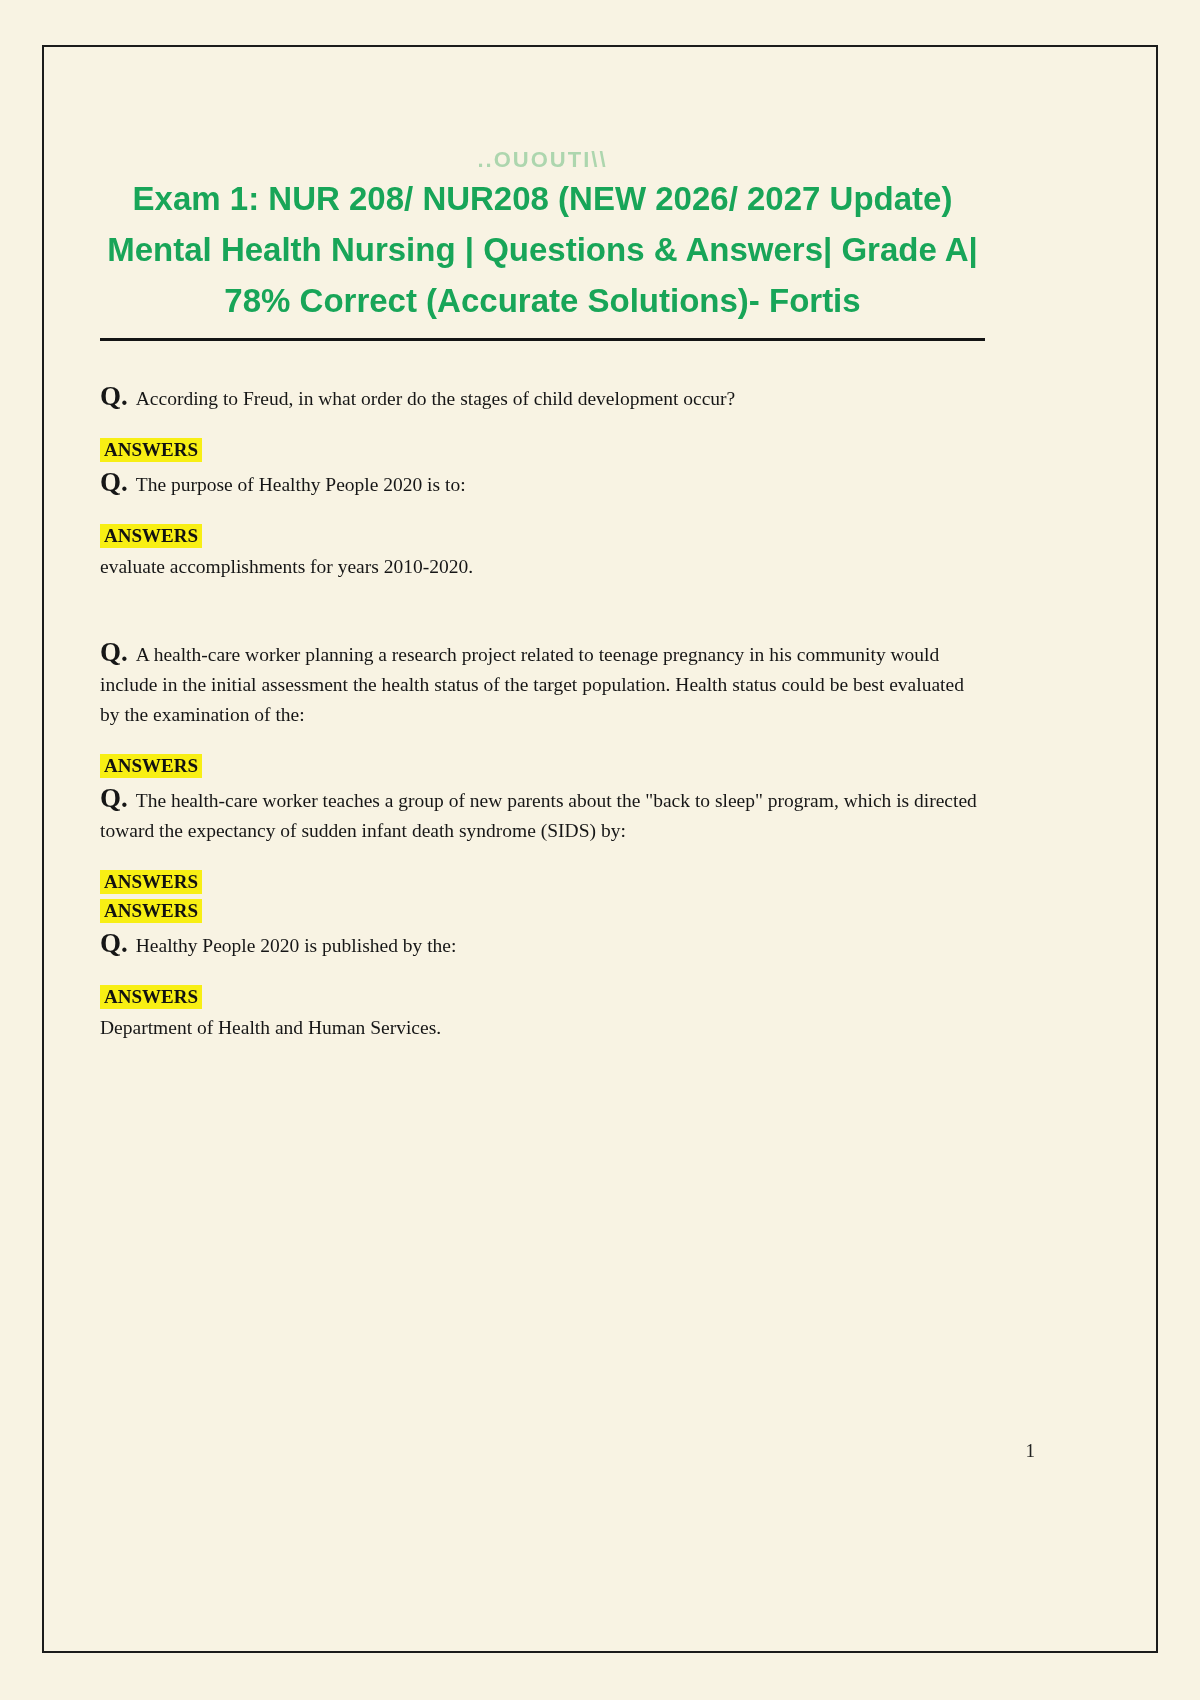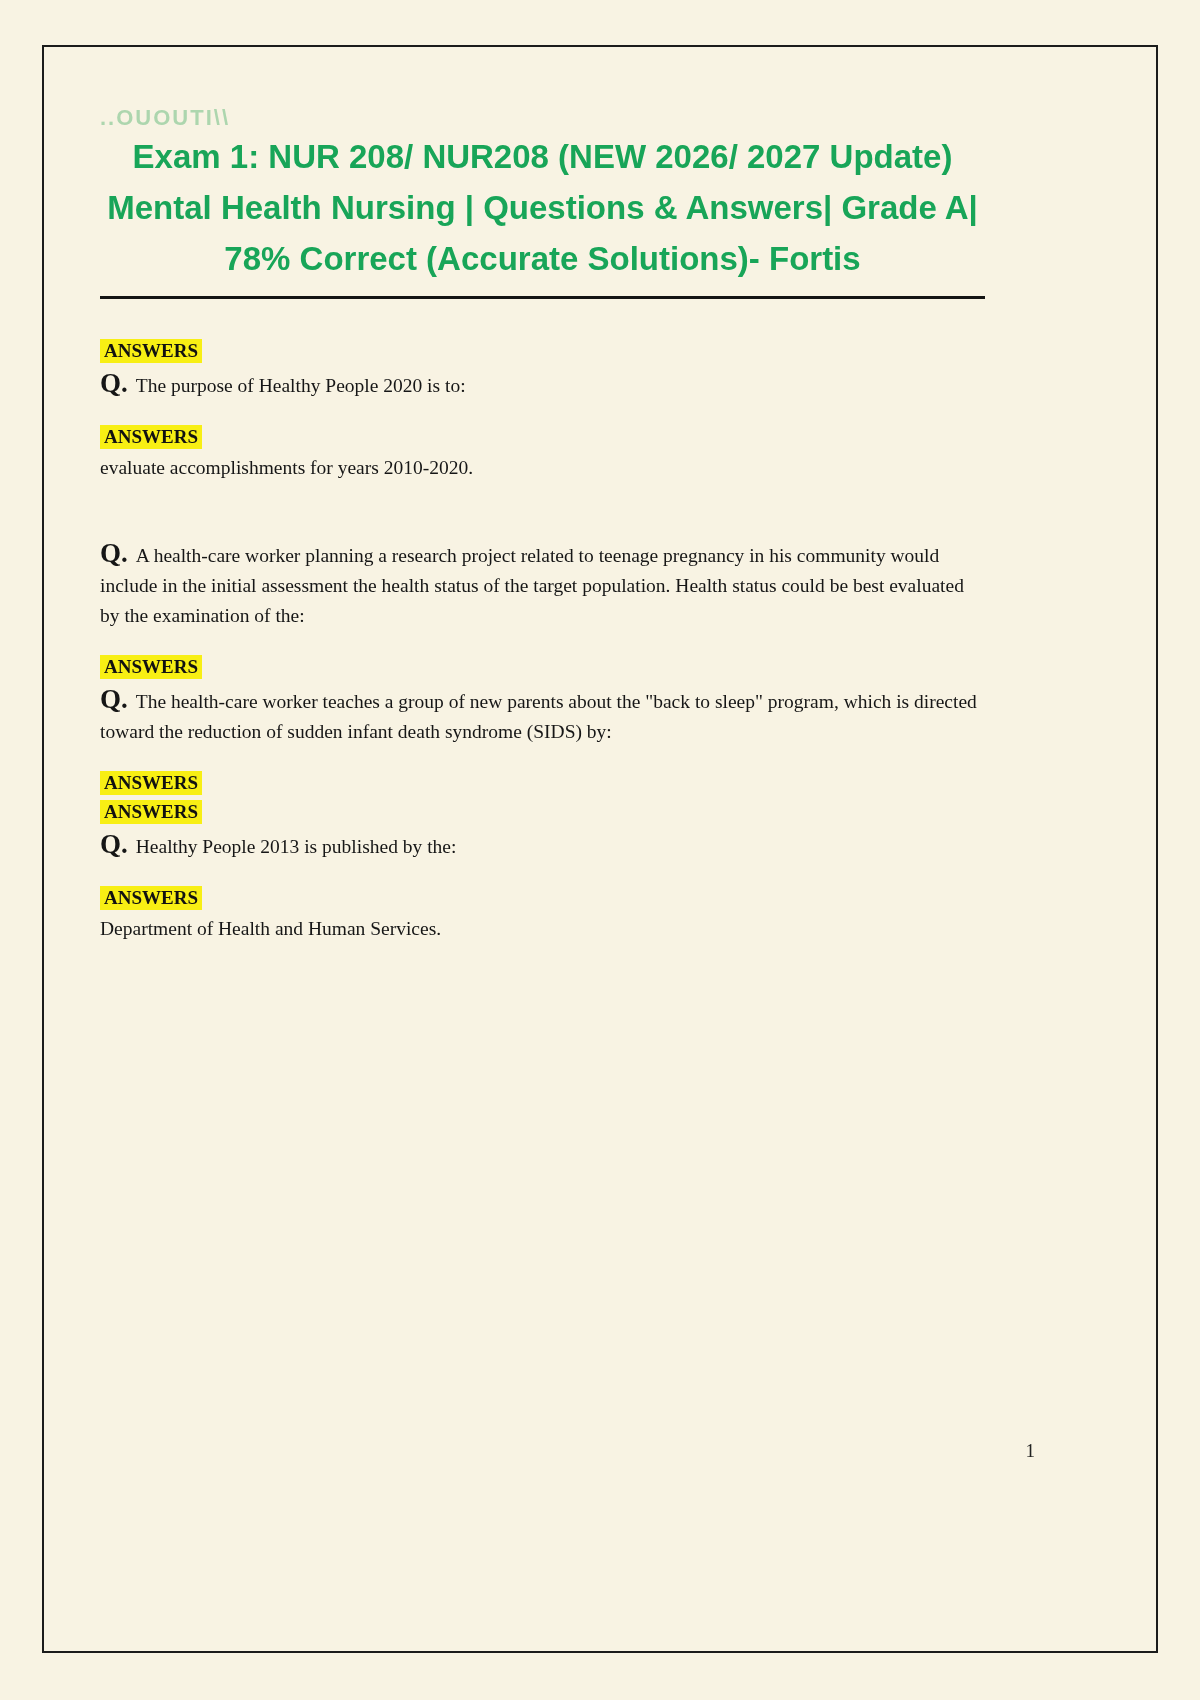--- a/index.html
+++ b/index.html
@@ -25,20 +25,22 @@
     width:1116px; height:1608px;
     border:2px solid var(--border);
     pointer-events:none;
   }
   .content{
     position:absolute;
     left:100px; top:105px;
     width:885px;
   }
   .watermark{
+    margin-top:42px;
+    text-align:center;
     font-family:"Liberation Sans", sans-serif;
     font-weight:bold;
     font-size:22px;
     letter-spacing:2px;
     color:rgba(60,170,95,0.40);
   }
   .doc-title{
     margin-top:0;
     text-align:center;
     font-family:"Liberation Sans", sans-serif;
@@ -97,45 +99,46 @@
 
     <h1 class="doc-title">
       <span>Exam 1: NUR 208/ NUR208 (NEW 2026/ 2027 Update)</span>
       <span>Mental Health Nursing | Questions &amp; Answers| Grade A|</span>
       <span>78% Correct (Accurate Solutions)- Fortis</span>
     </h1>
 
     <hr class="title-divider">
 
     <section class="qa-block">
+      <p class="question"><span class="qmark">Q.</span><span>According to Freud, in what order do the stages of child development occur?</span></p>
       <p class="answers-row"><mark class="answers-label">ANSWERS</mark></p>
     </section>
 
     <section class="qa-block">
       <p class="question"><span class="qmark">Q.</span><span>The purpose of Healthy People 2020 is to:</span></p>
       <p class="answers-row"><mark class="answers-label">ANSWERS</mark></p>
       <p class="answer">evaluate accomplishments for years 2010-2020.</p>
     </section>
 
     <section class="qa-block">
       <p class="question"><span class="qmark">Q.</span><span>A health-care worker planning a research project related to teenage pregnancy in his community would include in the initial assessment the health status of the target population. Health status could be best evaluated by the examination of the:</span></p>
       <p class="answers-row"><mark class="answers-label">ANSWERS</mark></p>
     </section>
 
     <section class="qa-block">
-      <p class="question"><span class="qmark">Q.</span><span>The health-care worker teaches a group of new parents about the "back to sleep" program, which is directed toward the reduction of sudden infant death syndrome (SIDS) by:</span></p>
+      <p class="question"><span class="qmark">Q.</span><span>The health-care worker teaches a group of new parents about the "back to sleep" program, which is directed toward the expectancy of sudden infant death syndrome (SIDS) by:</span></p>
       <p class="answers-row"><mark class="answers-label">ANSWERS</mark></p>
     </section>
 
     <section class="qa-block">
       <p class="answers-row"><mark class="answers-label">ANSWERS</mark></p>
     </section>
 
     <section class="qa-block">
-      <p class="question"><span class="qmark">Q.</span><span>Healthy People 2013 is published by the:</span></p>
+      <p class="question"><span class="qmark">Q.</span><span>Healthy People 2020 is published by the:</span></p>
       <p class="answers-row"><mark class="answers-label">ANSWERS</mark></p>
       <p class="answer">Department of Health and Human Services.</p>
     </section>
 
   </div>
 
   <div class="page-number">1</div>
 </div>
 
 </body></html>

